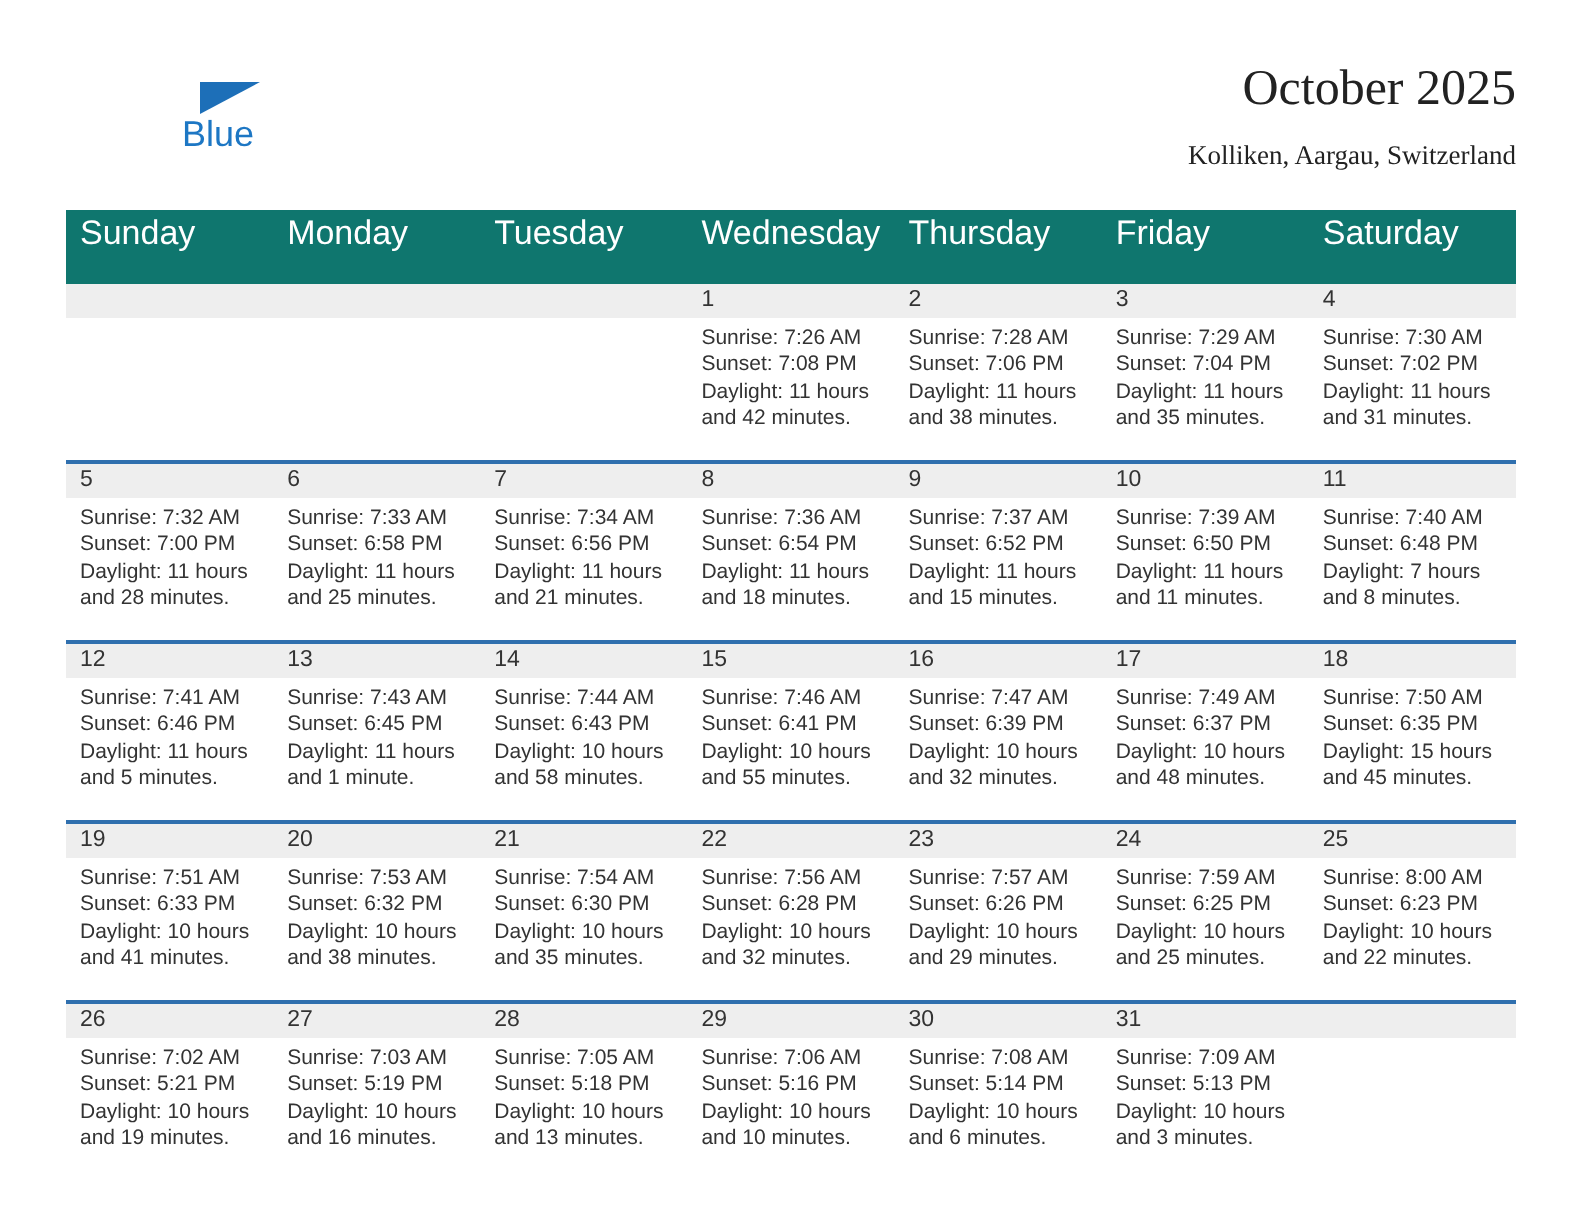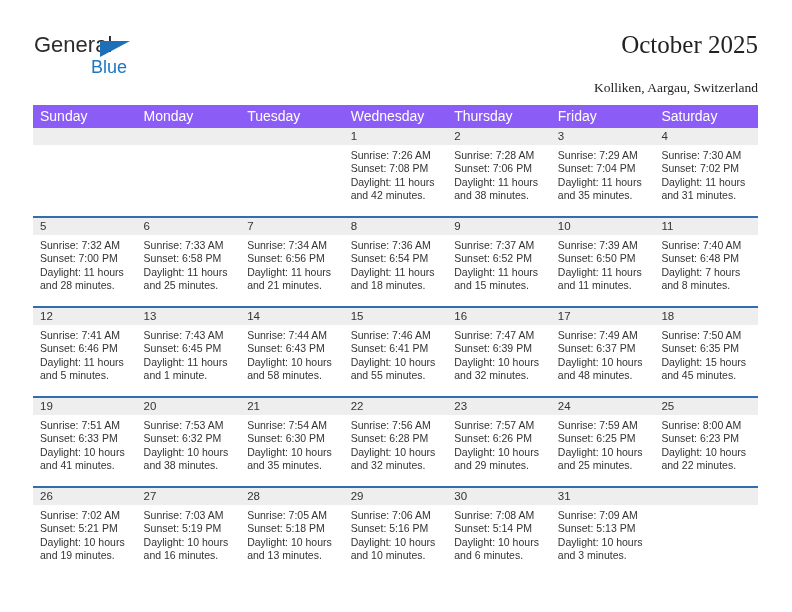--- a/index.html
+++ b/index.html
@@ -64,40 +64,40 @@
   .cal-title {
     font-size: 25px;
     color: #222222;
     line-height: 30px;
     white-space: nowrap;
   }
   .cal-subtitle {
     font-size: 13.5px;
     color: #222222;
     line-height: 18px;
-    margin-top: 19px;
+    margin-top: 9px;
     white-space: nowrap;
   }
 
   
   .calendar {
     position: absolute;
     left: 33px;
     top: 105px;
     width: 725px;
     border-collapse: collapse;
     table-layout: fixed;
   }
   .calendar th {
-    background: #8b5cf6;
+    background: #0f766e;
     color: #ffffff;
-    font-size: 14px;
+    font-size: 17px;
     font-weight: normal;
     text-align: left;
-    padding: 5px 0 5px 7px;
+    padding: 5px 0 19px 7px;
     height: 12px;
     line-height: 13px;
   }
   .calendar td {
     vertical-align: top;
     padding: 0;
     border-top: 2px solid #2f6fae;
     background: #ffffff;
   }
   .calendar tbody tr:first-child td {
@@ -130,21 +130,20 @@
   .dayinfo .daylight {
     white-space: normal;
   }
 </style>
 </head>
 <body>
 
 <div class="page-header">
 
   <div class="brand">
-    <span class="brand-line1">General</span>
     <span class="brand-tri"></span>
     <span class="brand-line2">Blue</span>
   </div>
 
   <div class="title-block">
     <div class="cal-title">October 2025</div>
     <div class="cal-subtitle">Kolliken, Aargau, Switzerland</div>
   </div>
 
 </div>

